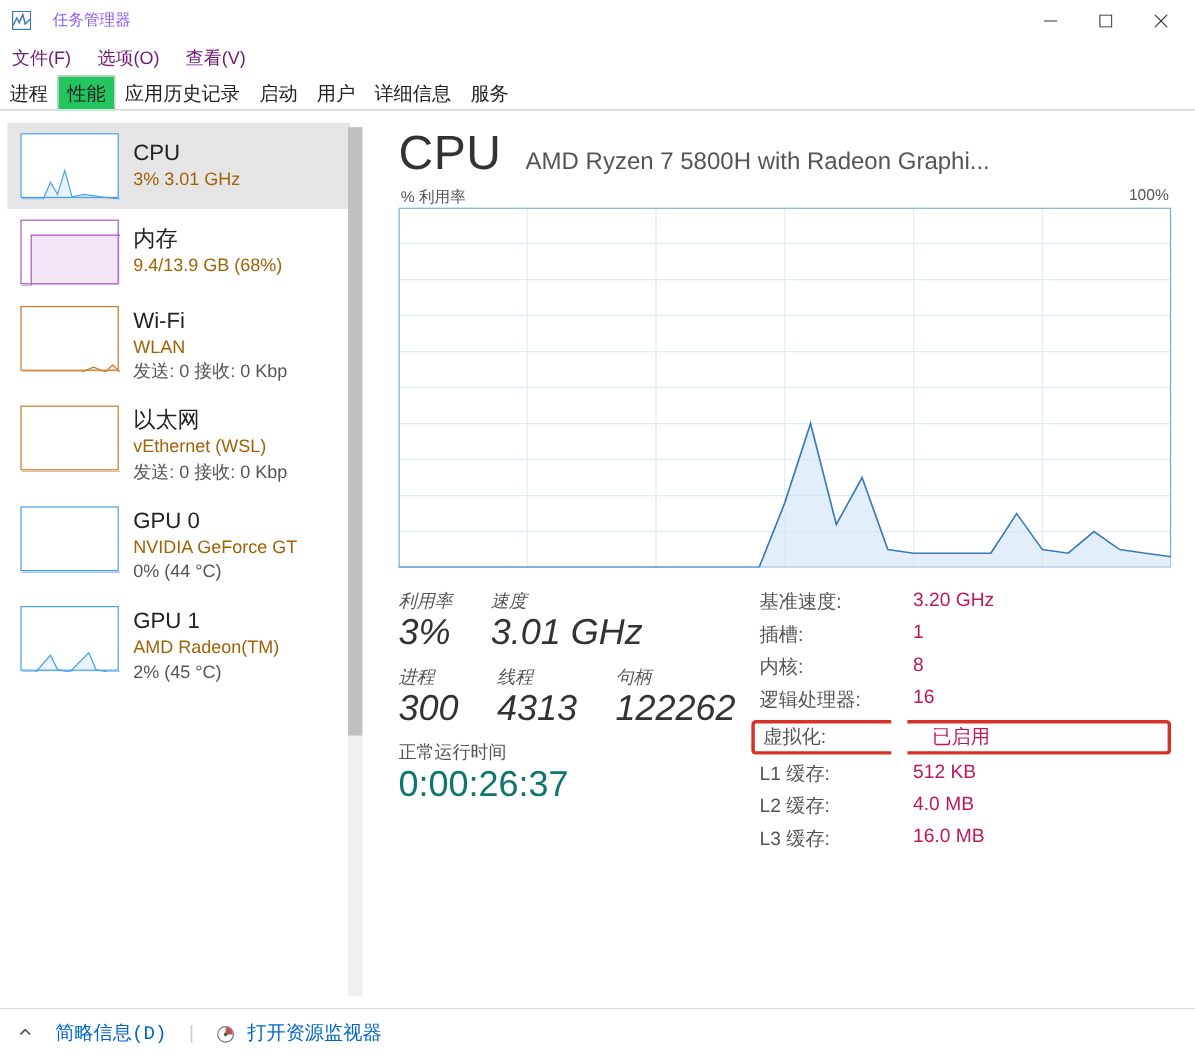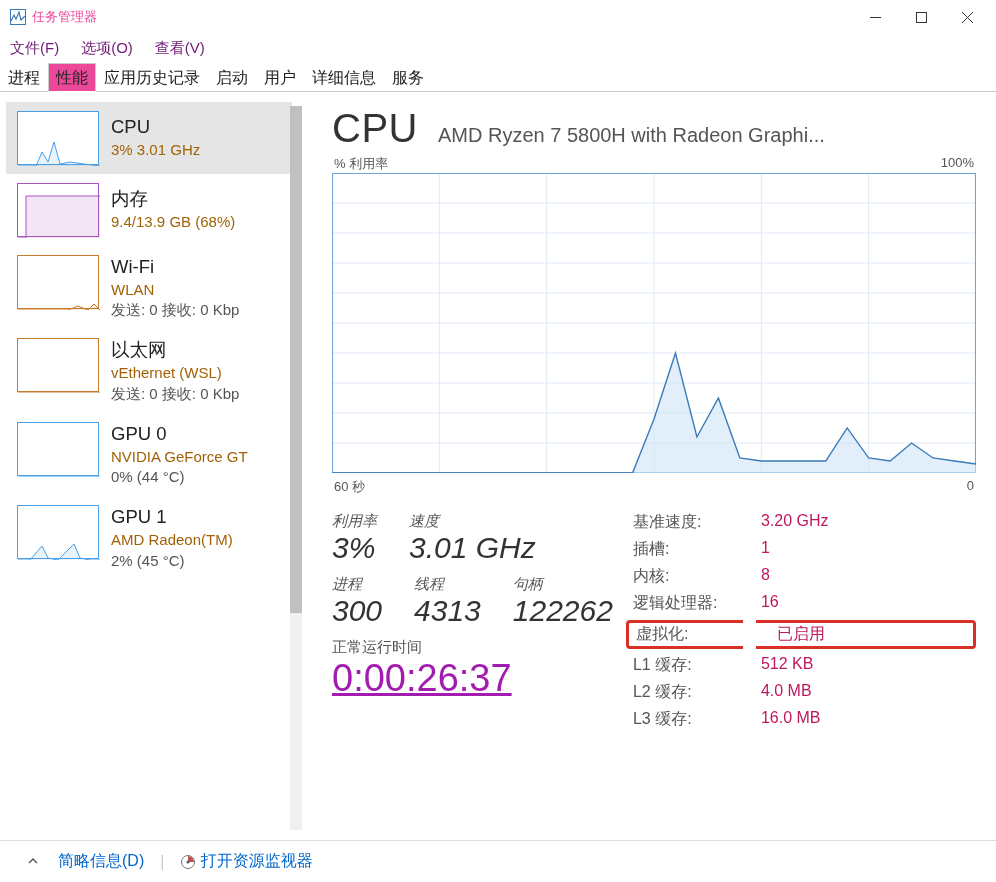--- a/index.html
+++ b/index.html
@@ -1,33 +1,33 @@
 <!DOCTYPE html>
 <html><head>
 <meta charset="utf-8">
 <style>
   * { box-sizing: border-box; margin: 0; padding: 0; }
   html, body { width: 996px; height: 882px; font-family: "Microsoft YaHei", "Segoe UI", sans-serif; font-size: 14px; color: #333; background: #fff; overflow: hidden; }
 
   
   .titlebar { height: 34px; display: flex; align-items: center; padding: 0 6px; }
   .titlebar .app-icon { width: 16px; height: 16px; margin: 0 6px 0 4px; }
-  .titlebar .title { color: #ec4899; font-size: 13px; flex: 0 0 auto; }
+  .titlebar .title { color: #8b5cf6; font-size: 13px; flex: 0 0 auto; margin-left: 12px; }
   .titlebar .spacer { flex: 1; }
   .titlebar .winbtn { width: 46px; height: 30px; display: flex; align-items: center; justify-content: center; color: #555; }
   .titlebar .winbtn svg { width: 11px; height: 11px; }
 
   
   .menubar { height: 28px; display: flex; align-items: center; padding: 0 6px; gap: 14px; color: #701a75; font-size: 15px; }
   .menubar .menu-item { padding: 2px 4px; }
 
   
   .tabstrip { height: 30px; display: flex; align-items: stretch; border-bottom: 1px solid #ccc; font-size: 16px; }
   .tabstrip .tab { padding: 4px 7px 3px; border: 1px solid transparent; border-bottom: none; color: #222; position: relative; top: 1px; }
-  .tabstrip .tab.active { border-color: #ccc; background: #ec4899; border-bottom: 1px solid #fff; }
+  .tabstrip .tab.active { border-color: #ccc; background: #22c55e; border-bottom: 1px solid #fff; }
 
   
   .content { display: flex; height: calc(882px - 34px - 28px - 30px - 42px); }
 
   
   .sidebar-wrap { position: relative; width: 308px; border-right: none; padding: 10px 0 0 6px; overflow: hidden; }
   .sidebar { width: 286px; height: 100%; overflow-y: hidden; }
   .scrollbar { position: absolute; top: 14px; right: 6px; bottom: 10px; width: 12px; }
   .scrollbar .track { position: absolute; inset: 0; background: #f0f0f0; border-radius: 0; }
   .scrollbar .thumb { position: absolute; top: 0; width: 12px; height: 70%; background: #c0c0c0; }
@@ -54,27 +54,27 @@
   .stats-row { display: flex; gap: 10px; margin-top: 16px; }
   .stats-left { flex: 0 0 auto; }
   .stats-right { flex: 1; display: grid; grid-template-columns: 110px auto; column-gap: 18px; row-gap: 6px; font-size: 16px; color: #555; align-content: start; padding-left: 10px; }
   .stats-right .val { color: #be185d; }
 
   .big-row { display: flex; gap: 32px; margin-bottom: 10px; font-style: italic; }
   .stat-block .lbl { font-size: 15px; color: #555; }
   .stat-block .val-big { font-size: 30px; color: #333; }
 
   .uptime-lbl { font-size: 15px; color: #555; margin-top: 6px; }
-  .uptime-val { font-size: 38px; color: #a21caf; text-decoration: underline; }
+  .uptime-val { font-size: 30px; color: #0f766e; }
 
   .hl-box { border: 3px solid #d93025; border-radius: 4px; padding: 1px 6px; display: inline-block; }
   .hl-row { grid-column: 1 / span 2; display: grid; grid-template-columns: 110px auto; column-gap: 34px; }
 
   
-  .footer { height: 42px; border-top: 1px solid #ddd; display: flex; align-items: center; gap: 16px; padding: 0 24px; font-size: 16px; }
+  .footer { height: 42px; border-top: 1px solid #ddd; display: flex; align-items: center; gap: 16px; padding: 0 12px; font-size: 16px; font-family: Liberation Mono, monospace; }
   .footer .chevron { color: #555; width: 18px; text-align: center; }
   .footer .link { color: #0066cc; cursor: default; }
   .footer .sep { color: #ccc; }
   .footer .icon { width: 16px; height: 16px; vertical-align: middle; }
 
 </style>
 </head>
 <body>
 
 <div class="titlebar">
@@ -215,24 +215,20 @@
           <line x1="100" y1="0" x2="100" y2="300" stroke="#e0ecf6" stroke-width="1"></line>
           <line x1="200" y1="0" x2="200" y2="300" stroke="#e0ecf6" stroke-width="1"></line>
           <line x1="300" y1="0" x2="300" y2="300" stroke="#e0ecf6" stroke-width="1"></line>
           <line x1="400" y1="0" x2="400" y2="300" stroke="#e0ecf6" stroke-width="1"></line>
           <line x1="500" y1="0" x2="500" y2="300" stroke="#e0ecf6" stroke-width="1"></line>
           <line x1="600" y1="0" x2="600" y2="300" stroke="#e0ecf6" stroke-width="1"></line>
           <rect x="0.5" y="0.5" width="599" height="299" fill="none" stroke="#6fa8d8"></rect>
           <polyline points="0,300 0.0,300.0 20.0,300.0 40.0,300.0 60.0,300.0 80.0,300.0 100.0,300.0 120.0,300.0 140.0,300.0 160.0,300.0 180.0,300.0 200.0,300.0 220.0,300.0 240.0,300.0 260.0,300.0 280.0,300.0 300.0,246.0 320.0,180.0 340.0,264.0 360.0,225.0 380.0,285.0 400.0,288.0 420.0,288.0 440.0,288.0 460.0,288.0 480.0,255.0 500.0,285.0 520.0,288.0 540.0,270.0 560.0,285.0 580.0,288.0 600.0,291.0 600,300" fill="#cfe5f6" fill-opacity="0.6" stroke="none"></polyline>
           <polyline points="0.0,300.0 20.0,300.0 40.0,300.0 60.0,300.0 80.0,300.0 100.0,300.0 120.0,300.0 140.0,300.0 160.0,300.0 180.0,300.0 200.0,300.0 220.0,300.0 240.0,300.0 260.0,300.0 280.0,300.0 300.0,246.0 320.0,180.0 340.0,264.0 360.0,225.0 380.0,285.0 400.0,288.0 420.0,288.0 440.0,288.0 460.0,288.0 480.0,255.0 500.0,285.0 520.0,288.0 540.0,270.0 560.0,285.0 580.0,288.0 600.0,291.0" fill="none" stroke="#3a7ab8" stroke-width="1.3"></polyline>
         </svg>
-      <div class="chart-footer">
-        <span>60 秒</span>
-        <span>0</span>
-      </div>
     </div>
 
     <div class="stats-row">
       <div class="stats-left">
         <div class="big-row">
           <div class="stat-block">
             <div class="lbl">利用率</div>
             <div class="val-big">3%</div>
           </div>
           <div class="stat-block">

